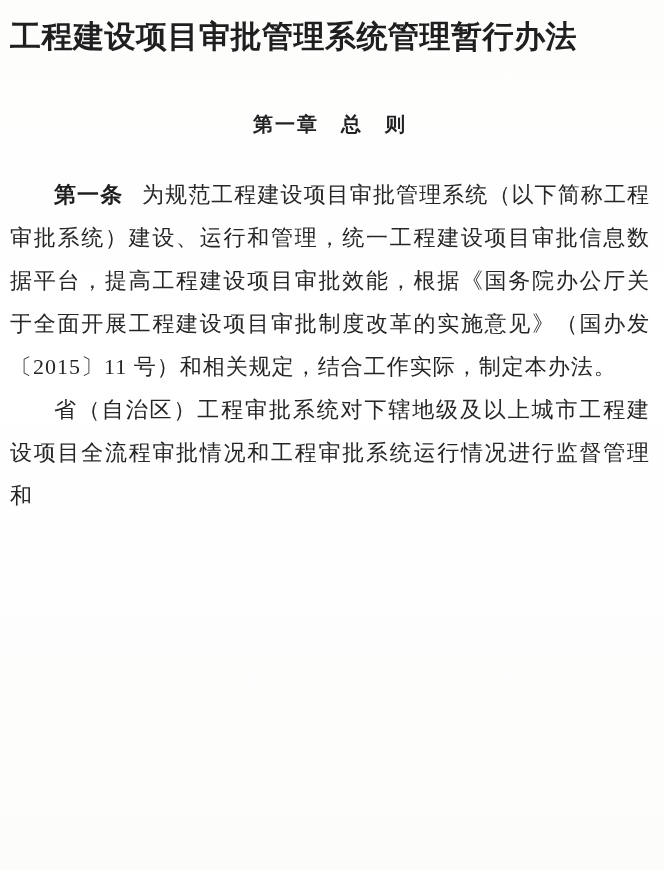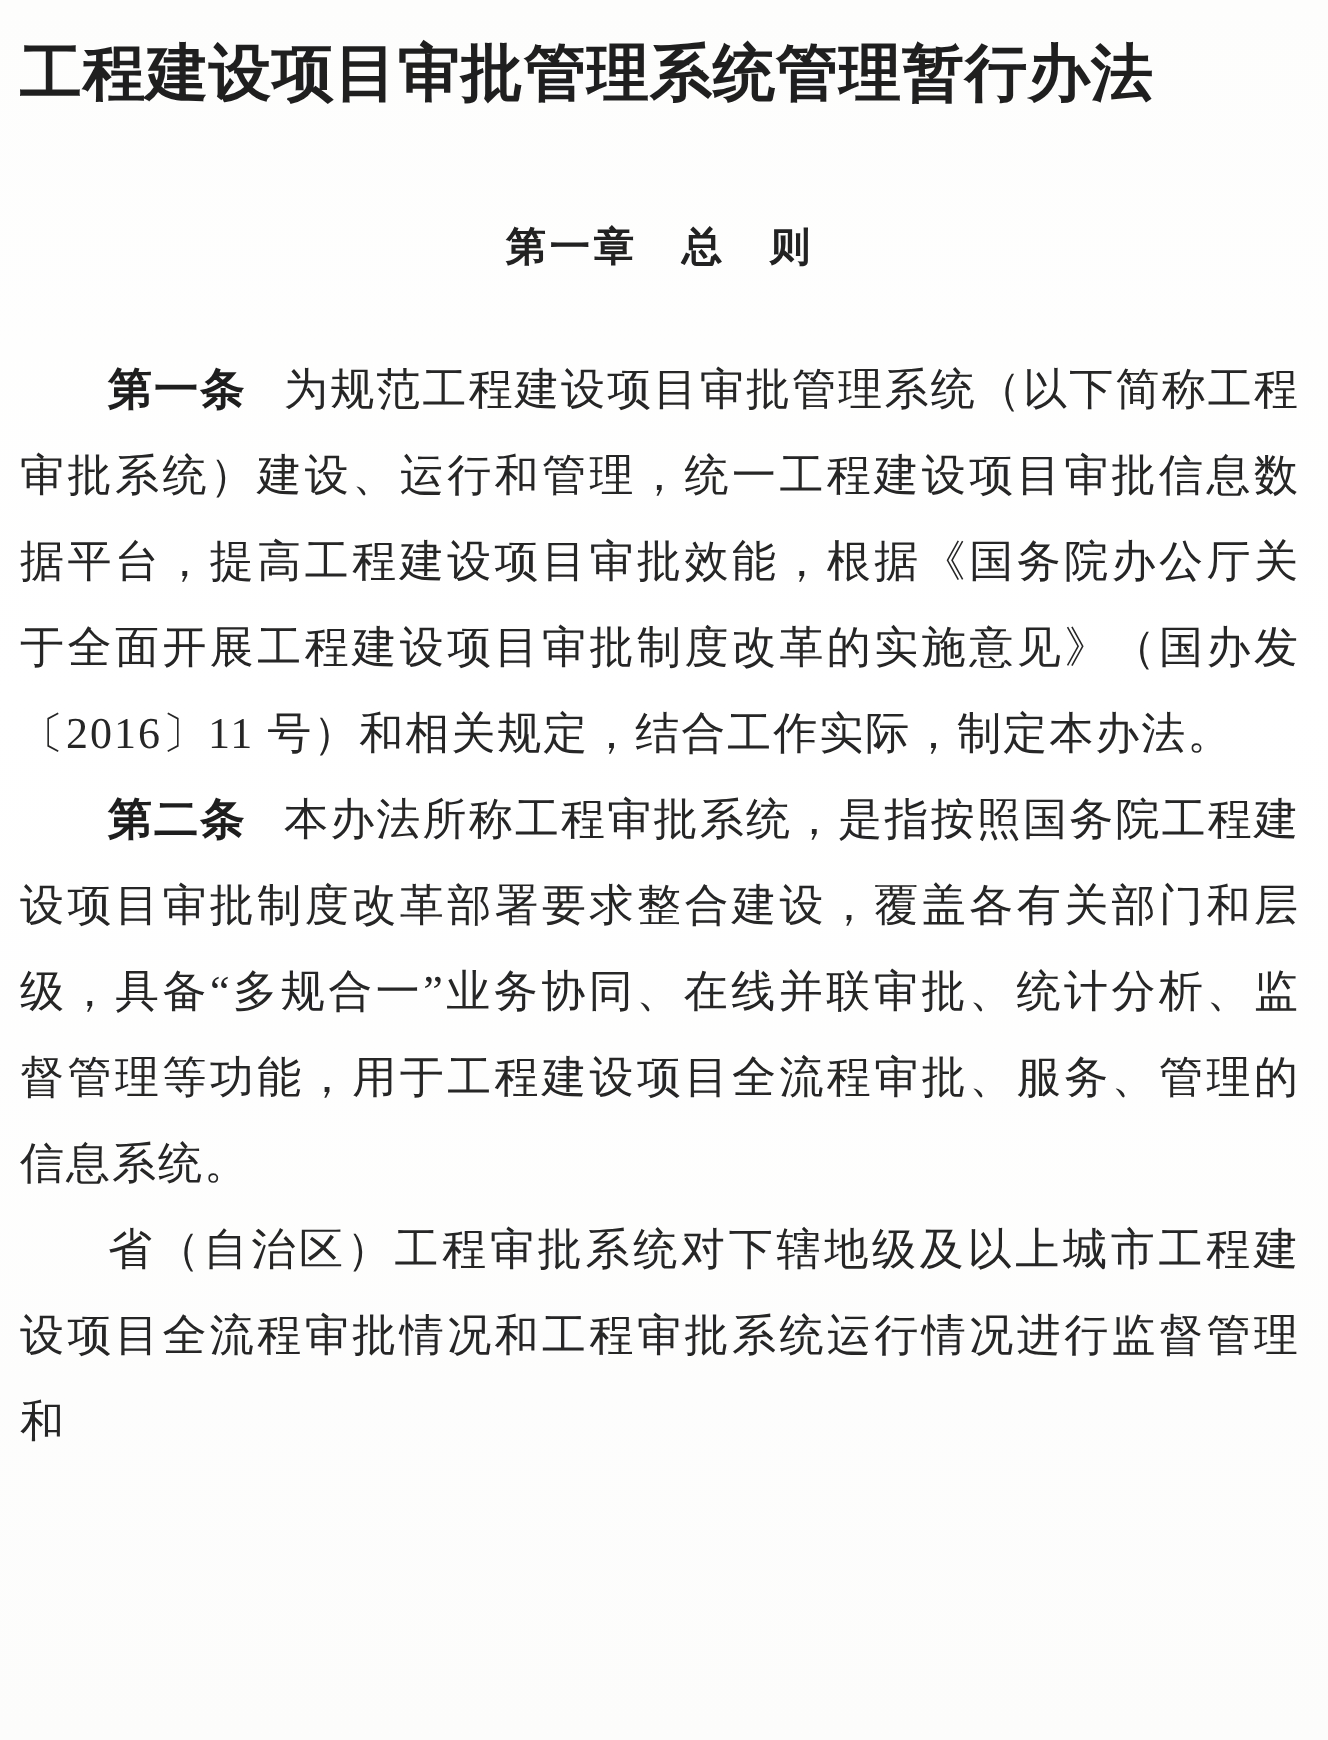--- a/index.html
+++ b/index.html
@@ -65,26 +65,23 @@
 
 <div class="page">
 
   <h1 class="doc-title">工程建设项目审批管理系统管理暂行办法</h1>
 
   <h2 class="chapter-heading">第一章　总　则</h2>
 
   <div class="doc-body">
 
     <p class="para">
-      <span class="lead">第一条</span><span>为规范工程建设项目审批管理系统（以下简称工程审批系统）建设、运行和管理，统一工程建设项目审批信息数据平台，提高工程建设项目审批效能，根据《国务院办公厅关于全面开展工程建设项目审批制度改革的实施意见》（国办发〔2016〕11 号）和相关规定，结合工作实际，制定本办法。</span>
+      <span class="lead">第一条</span><span>为规范工程建设项目审批管理系统（以下简称工程审批系统）建设、运行和管理，统一工程建设项目审批信息数据平台，提高工程建设项目审批效能，根据《国务院办公厅关于全面开展工程建设项目审批制度改革的实施意见》（国办发〔2015〕11 号）和相关规定，结合工作实际，制定本办法。</span>
     </p>
 
-    <p class="para">
-      <span class="lead">第二条</span><span>本办法所称工程审批系统，是指按照国务院工程建设项目审批制度改革部署要求整合建设，覆盖各有关部门和层级，具备“多规合一”业务协同、在线并联审批、统计分析、监督管理等功能，用于工程建设项目全流程审批、服务、管理的信息系统。</span>
-    </p>
 
 
 
     <p class="para">
       <span>省（自治区）工程审批系统对下辖地级及以上城市工程建设项目全流程审批情况和工程审批系统运行情况进行监督管理和</span>
     </p>
 
   </div>
 </div>
 

